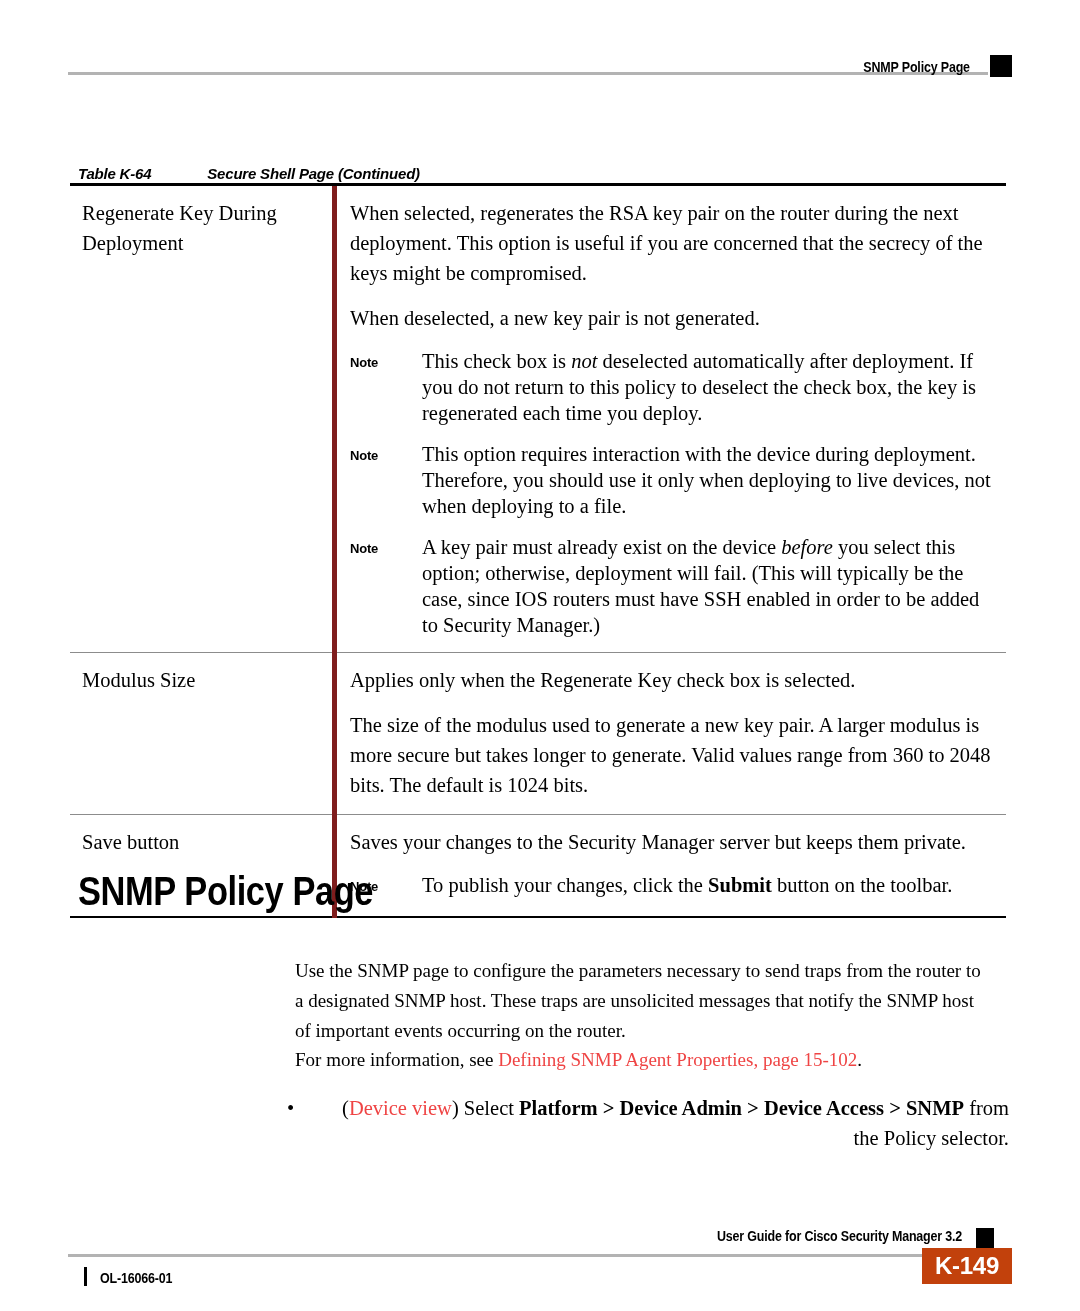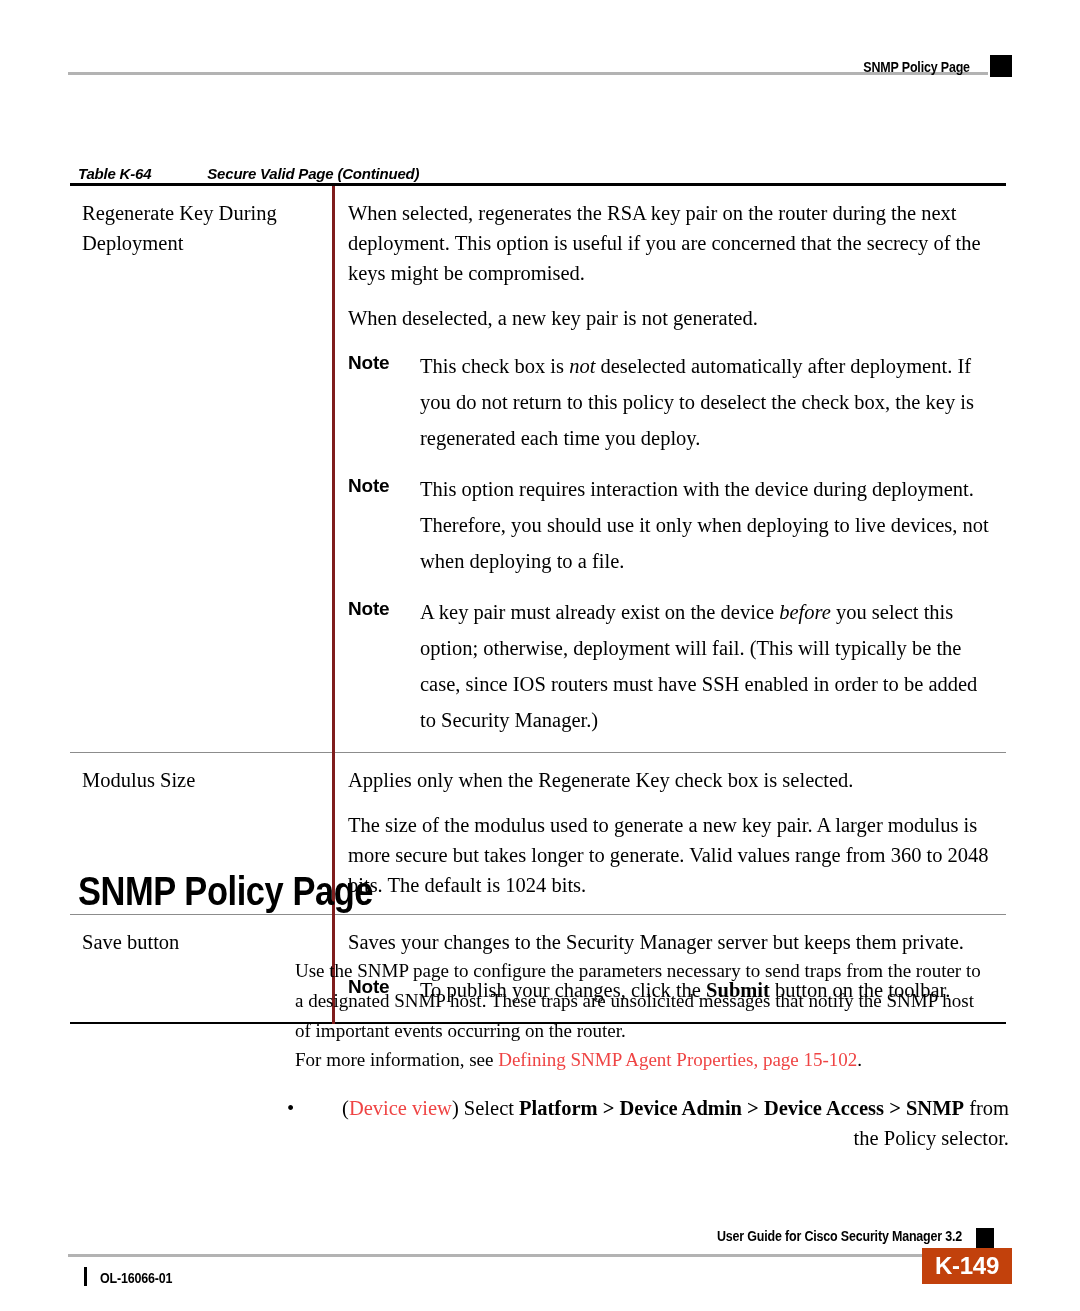--- a/index.html
+++ b/index.html
@@ -128,21 +128,21 @@
     vertical-align: top;
     padding: 0;
   }
   .doc-table tr.trow > td {
     border-bottom: 1px solid #8c8c8c;
   }
   .doc-table tr.trow:last-child > td {
     border-bottom: 2.5px solid #000;
   }
   .doc-table tr.trow > td.c1 {
-    border-right: 3px solid #7f1d1d;
+    border-right: 5px solid #7f1d1d;
     font-family: Liberation Serif, serif;
   }
   .top-rule {
     position: absolute;
     left: 70px;
     top: 183px;
     width: 936px;
     height: 2.5px;
     background: #000;
   }
@@ -170,28 +170,28 @@
     margin: 0 0 15px 0;
   }
   .note:last-child {
     margin-bottom: 0;
   }
   .note-label {
     flex: 0 0 auto;
     width: 72px;
     font-family: "Liberation Sans", sans-serif;
     font-weight: bold;
-    font-size: 19px;
+    font-size: 13px;
     line-height: 30px;
     letter-spacing: -0.2px;
   }
   .note-body {
     flex: 1 1 auto;
     font-size: 20.5px;
-    line-height: 36px;
+    line-height: 26px;
   }
 
   
   .section-heading {
     position: absolute;
     left: 78px;
     top: 868px;
     font-family: "Liberation Sans", sans-serif;
     font-weight: bold;
     font-size: 41px;
@@ -320,21 +320,21 @@
 <body>
 
 <div class="page-head">
   <div class="head-rule"></div>
   <div class="head-right">SNMP Policy Page</div>
   <div class="head-square"></div>
 </div>
 
 <div class="table-caption">
   <span class="caption-num">Table K-64</span>
-  <span class="caption-title">Secure Valid Page (Continued)</span>
+  <span class="caption-title">Secure Shell Page (Continued)</span>
 </div>
 
 <div class="top-rule"></div>
 <table class="doc-table">
   <tbody>
 
     <tr class="trow">
       <td class="c1">
         <div class="cell-text">
             <p>Regenerate Key During Deployment</p>

